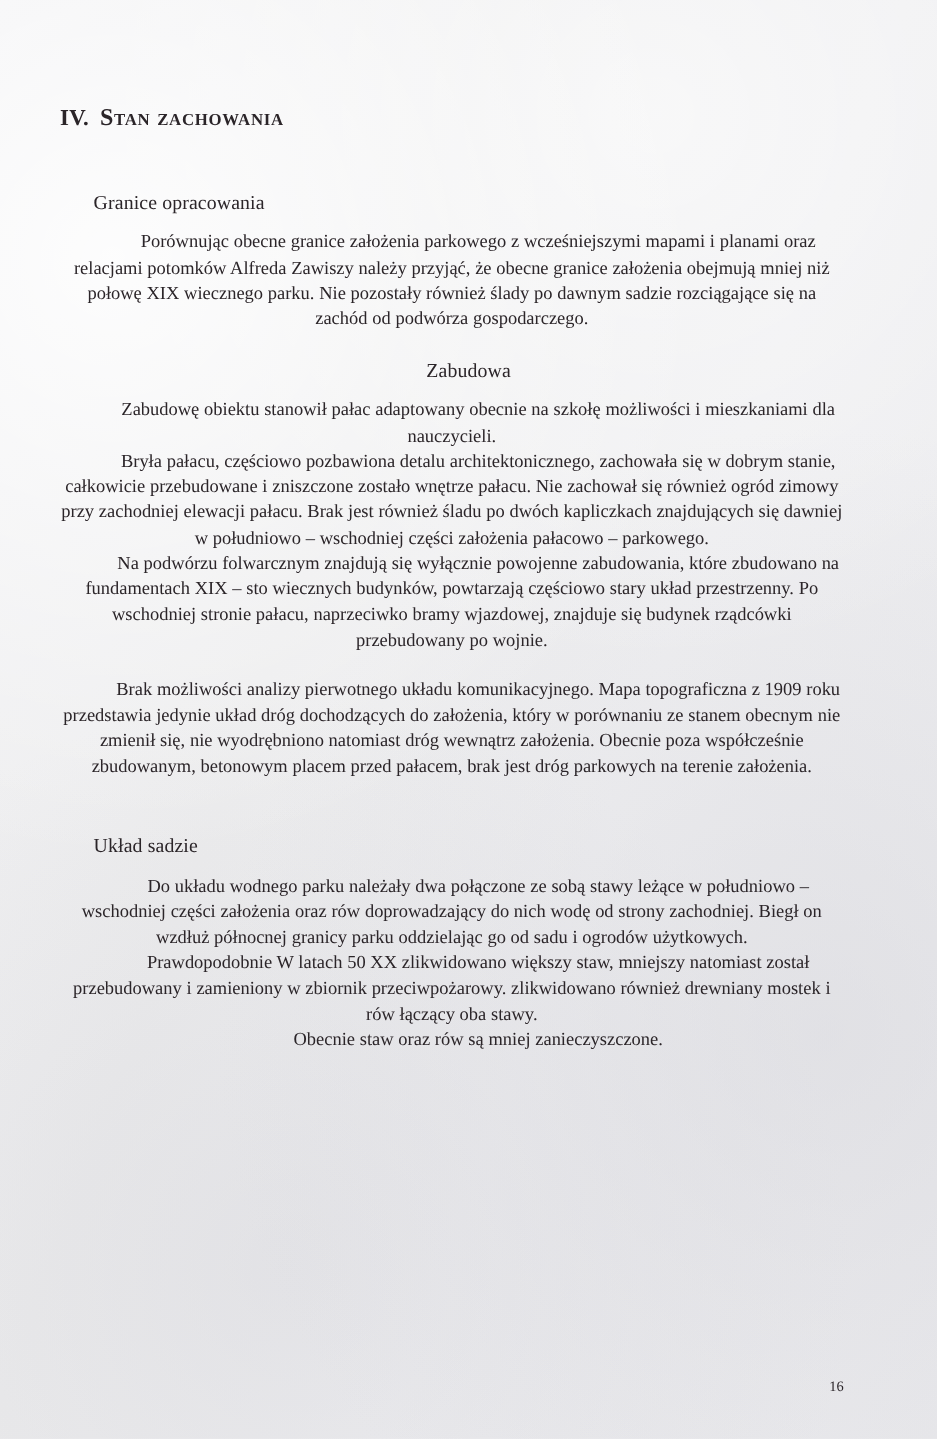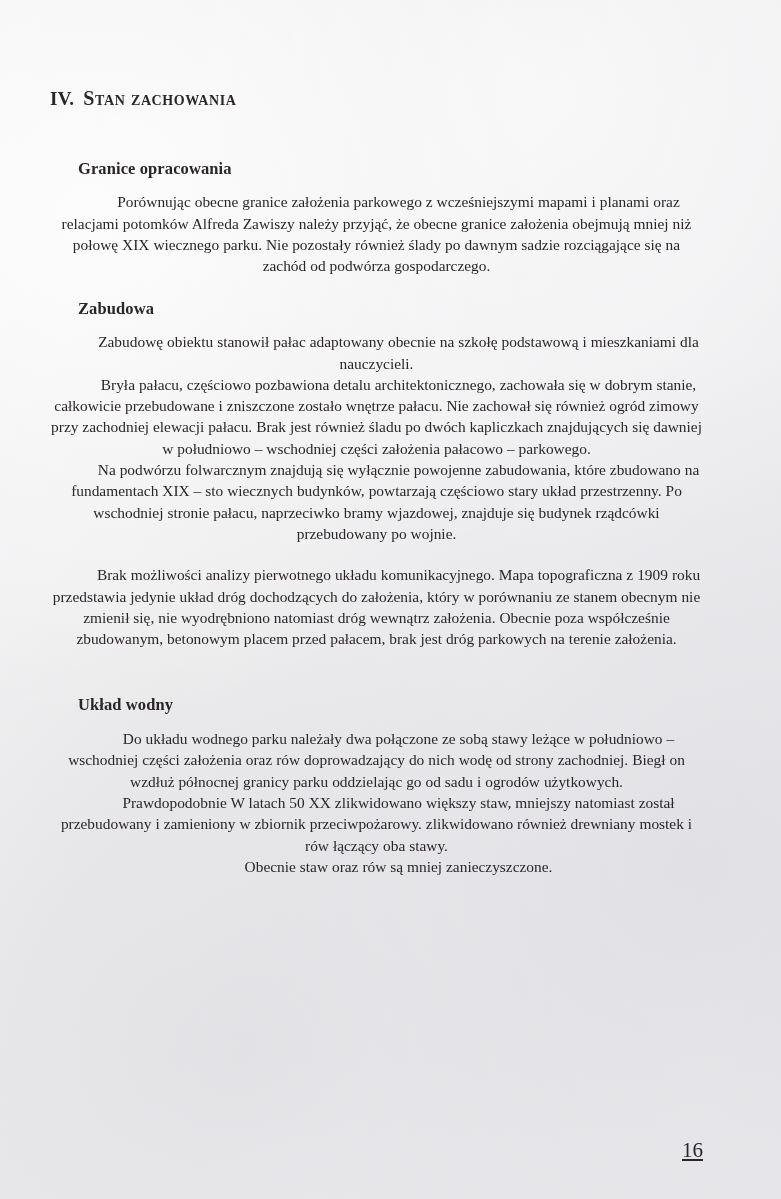--- a/index.html
+++ b/index.html
@@ -51,31 +51,32 @@
     margin-right: 9px;
   }
   .chapter-title {
     font-variant: small-caps;
     letter-spacing: 0.6px;
     font-size: 20px;
   }
 
   .section-heading {
     font-size: 16.5px;
-    font-weight: bold;
+    font-weight: normal;
     margin: 0 0 12px 0;
     padding-left: 28px;
     line-height: 1.25;
     letter-spacing: 0.1px;
   }
   .section-heading.spaced-top {
     margin-top: 46px;
   }
   .section-heading.tight-top {
     margin-top: 22px;
+    text-align: center;
   }
 
   .body-par {
     font-size: 15.4px;
     line-height: 21.3px;
     margin: 0;
     text-indent: 44px;
     text-align: center;
     word-spacing: 0.1px;
   }
@@ -83,55 +84,54 @@
     margin-bottom: 20px;
   }
   .block:last-child {
     margin-bottom: 0;
   }
 
   .page-number {
     position: absolute;
     right: 78px;
     bottom: 38px;
-    font-size: 21px;
+    font-size: 12px;
     line-height: 1;
     z-index: 2;
-    text-decoration: underline;
   }
 </style>
 </head>
 <body>
 
 <div class="paper-texture"></div>
 
 <div class="page">
 
   <h1 class="chapter-heading">
     <span class="chapter-num">IV.</span><span class="chapter-title">Stan zachowania</span>
   </h1>
 
   <div class="block">
     <h2 class="section-heading">Granice opracowania</h2>
     <p class="body-par">Porównując obecne granice założenia parkowego z wcześniejszymi mapami i planami oraz relacjami potomków Alfreda Zawiszy należy przyjąć, że obecne granice założenia obejmują mniej niż połowę XIX wiecznego parku. Nie pozostały również ślady po dawnym sadzie rozciągające się na zachód od podwórza gospodarczego.</p>
   </div>
 
   <div class="block">
     <h2 class="section-heading tight-top">Zabudowa</h2>
-    <p class="body-par">Zabudowę obiektu stanowił pałac adaptowany obecnie na szkołę podstawową i mieszkaniami dla nauczycieli.</p>
+    <p class="body-par">Zabudowę obiektu stanowił pałac adaptowany obecnie na szkołę możliwości i mieszkaniami dla nauczycieli.</p>
     <p class="body-par">Bryła pałacu, częściowo pozbawiona detalu architektonicznego, zachowała się w dobrym stanie, całkowicie przebudowane i zniszczone zostało wnętrze pałacu. Nie zachował się również ogród zimowy przy zachodniej elewacji pałacu. Brak jest również śladu po dwóch kapliczkach znajdujących się dawniej w południowo – wschodniej części założenia pałacowo – parkowego.</p>
     <p class="body-par">Na podwórzu folwarcznym znajdują się wyłącznie powojenne zabudowania, które zbudowano na fundamentach XIX – sto wiecznych budynków, powtarzają częściowo stary układ przestrzenny. Po wschodniej stronie pałacu, naprzeciwko bramy wjazdowej, znajduje się budynek rządcówki przebudowany po wojnie.</p>
   </div>
 
   <div class="block">
     <p class="body-par">Brak możliwości analizy pierwotnego układu komunikacyjnego. Mapa topograficzna z 1909 roku przedstawia jedynie układ dróg dochodzących do założenia, który w porównaniu ze stanem obecnym nie zmienił się, nie wyodrębniono natomiast dróg wewnątrz założenia. Obecnie poza współcześnie zbudowanym, betonowym placem przed pałacem, brak jest dróg parkowych na terenie założenia.</p>
   </div>
 
   <div class="block">
-    <h2 class="section-heading spaced-top">Układ wodny</h2>
+    <h2 class="section-heading spaced-top">Układ sadzie</h2>
     <p class="body-par">Do układu wodnego parku należały dwa połączone ze sobą stawy leżące w południowo – wschodniej części założenia oraz rów doprowadzający do nich wodę od strony zachodniej. Biegł on wzdłuż północnej granicy parku oddzielając go od sadu i ogrodów użytkowych.</p>
     <p class="body-par">Prawdopodobnie W latach 50 XX zlikwidowano większy staw, mniejszy natomiast został przebudowany i zamieniony w zbiornik przeciwpożarowy. zlikwidowano również drewniany mostek i rów łączący oba stawy.</p>
     <p class="body-par">Obecnie staw oraz rów są mniej zanieczyszczone.</p>
   </div>
 
 </div>
 
 <div class="page-number">16</div>
 
 </body></html>

